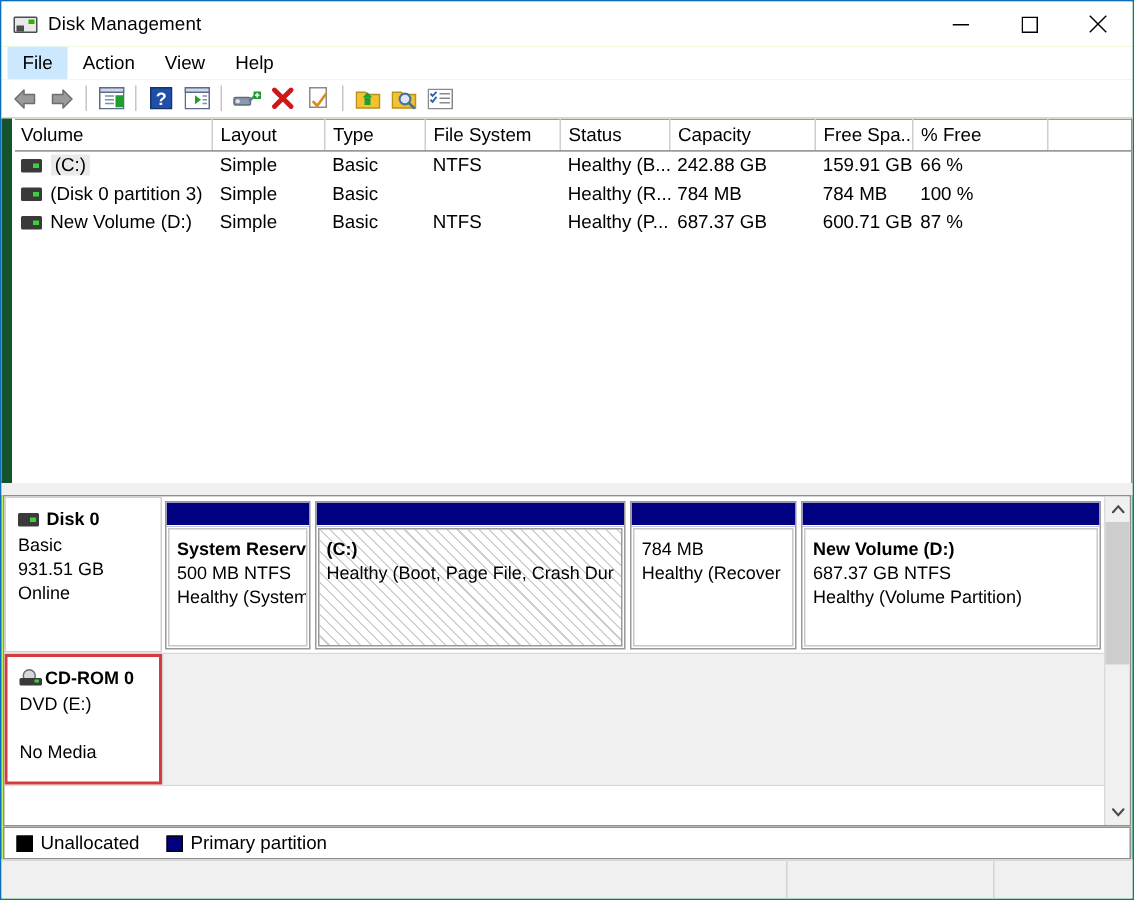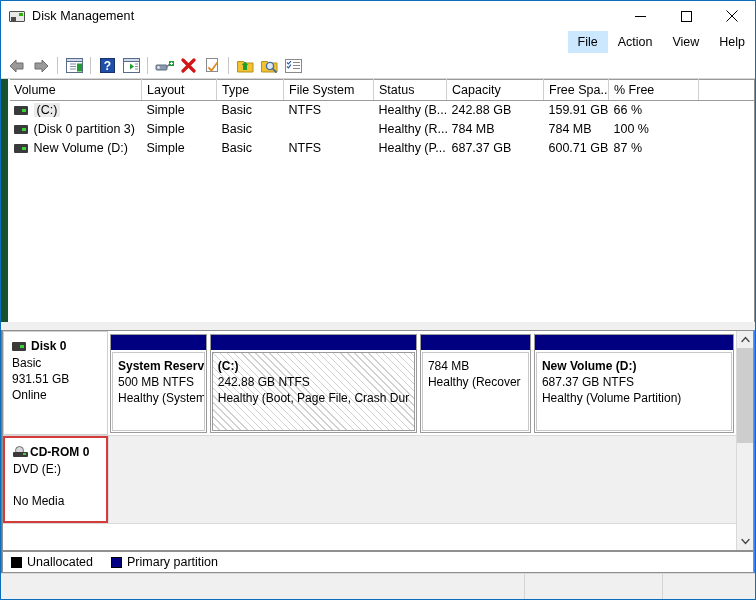--- a/index.html
+++ b/index.html
@@ -8,21 +8,21 @@
     width: 756px; height: 600px;
     overflow: hidden;
     background: #ffffff;
     font-family: "Liberation Sans", sans-serif;
   }
 
   #app {
     position: relative;
     width: 756px; height: 600px;
     border: 1px solid #0a6ebd;
-    background: #3b82f6;
+    background: #bef264;
     display: flex;
     flex-direction: column;
   }
 
   
   .titlebar {
     height: 30px;
     background: #ffffff;
     display: flex;
     align-items: center;
@@ -71,21 +71,20 @@
   .win-btn svg { display: block; }
 
   
   .menubar {
     height: 22px;
     flex: 0 0 22px;
     background: #ffffff;
     display: flex;
     align-items: stretch;
     padding-left: 4px;
-    justify-content: flex-end;
   }
   .menu-item {
     padding: 0 10px;
     display: flex; align-items: center;
     font-size: 12.5px;
     color: #000;
   }
   .menu-item.active {
     background: #cce8ff;
   }
@@ -588,21 +587,20 @@
             <div class="pbody">
               <div class="pname">System Reserv</div>
               <div>500 MB NTFS</div>
               <div>Healthy (System</div>
             </div>
           </div>
           <div class="part selected" style="flex:0 0 33.2%">
             <div class="bar"></div>
             <div class="pbody">
               <div class="pname">(C:)</div>
-              <div>242.88 GB NTFS</div>
               <div>Healthy (Boot, Page File, Crash Dur</div>
             </div>
           </div>
           <div class="part" style="flex:0 0 17.8%">
             <div class="bar"></div>
             <div class="pbody">
               <div class="pname"></div>
               <div>784 MB</div>
               <div>Healthy (Recover</div>
             </div>

